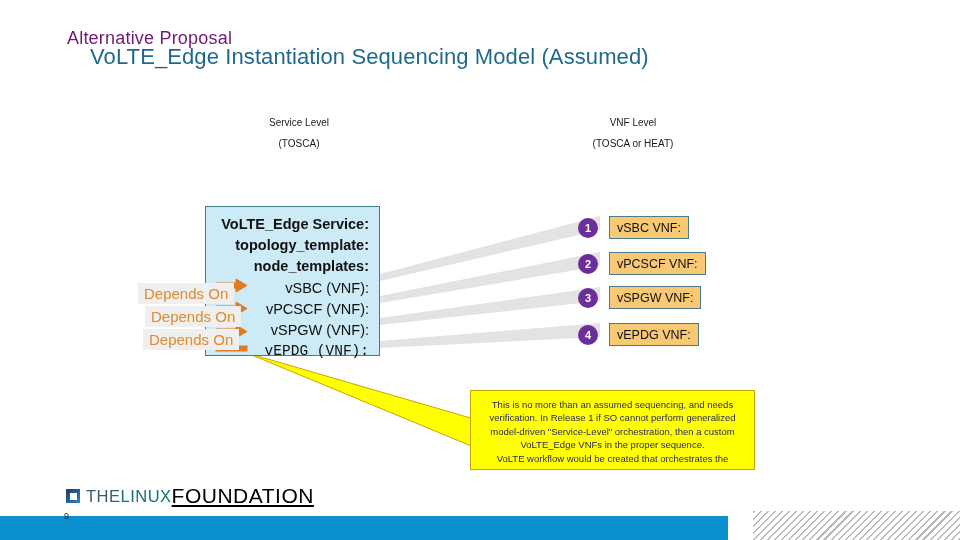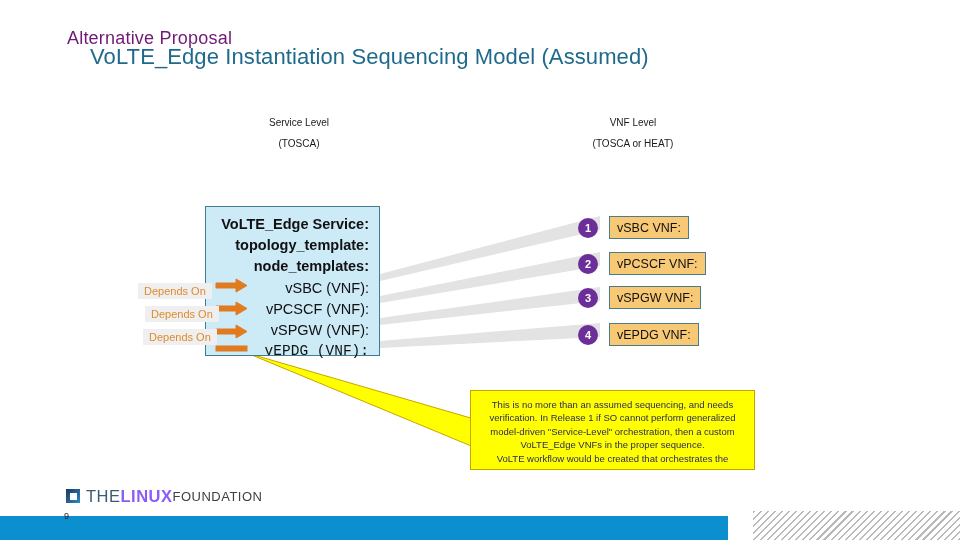--- a/index.html
+++ b/index.html
@@ -40,21 +40,21 @@
   #sl1{top:30px;}
   #sl2{top:51px;}
   #sl3{top:73px;}
   #sl4{top:94px;}
   #sl5{top:115px;}
   #sl6{top:136px;font-family:Liberation Mono, monospace;}
 
   
   .dep{
     position:absolute;background:#efefef;color:#e08a2e;
-    font-size:11px;padding:2px 6px 2px 6px;white-space:nowrap;
+    font-size:15px;padding:2px 6px 2px 6px;white-space:nowrap;
   }
   #dep0{left:138px;top:283px;}
   #dep1{left:145px;top:306px;}
   #dep2{left:143px;top:329px;}
 
   
   .connectors{position:absolute;left:0;top:0;width:960px;height:540px;pointer-events:none;}
 
   
   .vnfrow{position:absolute;height:26px;}
@@ -95,22 +95,22 @@
   .logo{position:absolute;left:66px;top:487px;height:18px;display:flex;align-items:center;}
   .logo .mark{
     width:14px;height:14px;margin-right:6px;
     background:linear-gradient(135deg,#1b3a5c,#2f86c5);
     position:relative;
   }
   .logo .mark:after{
     content:"";position:absolute;left:4px;top:4px;width:7px;height:7px;background:#fff;
   }
   .logo .t1{font-size:16.5px;color:#3a5b74;letter-spacing:.5px;}
-  .logo .t2{font-size:16.5px;color:#8b5cf6;font-weight:bold;letter-spacing:.5px;}
-  .logo .t3{font-size:13px;color:#404040;letter-spacing:.5px;}
+  .logo .t2{font-size:16.5px;color:#0f766e;font-weight:normal;letter-spacing:.5px;}
+  .logo .t3{font-size:21px;color:#000000;letter-spacing:.5px;text-decoration:underline;}
 </style>
 </head>
 <body>
 
 <div class="stage">
 
   <div class="eyebrow">Alternative Proposal</div>
   <div class="title">VoLTE_Edge Instantiation Sequencing Model (Assumed)</div>
 
   <div class="colhead" id="svc-head">

